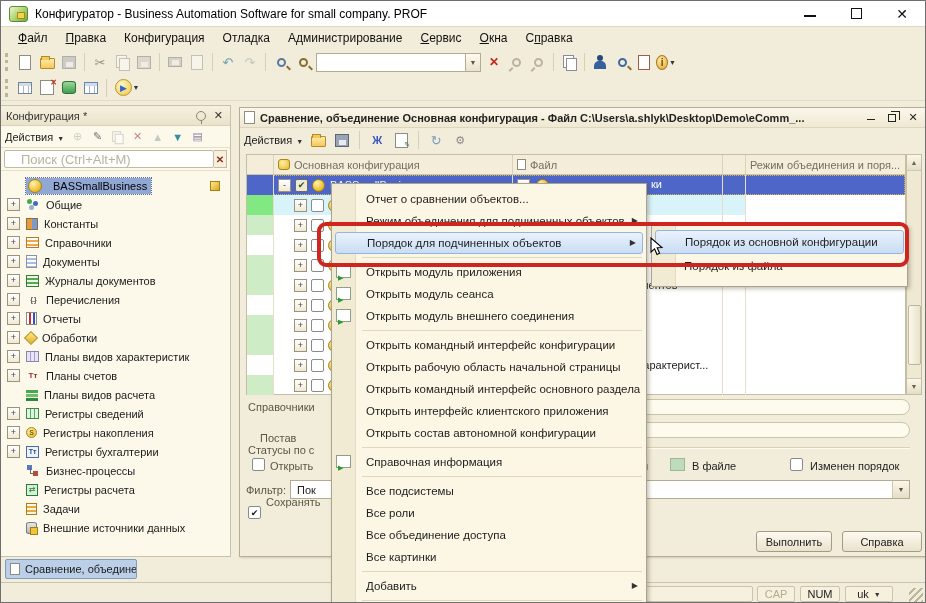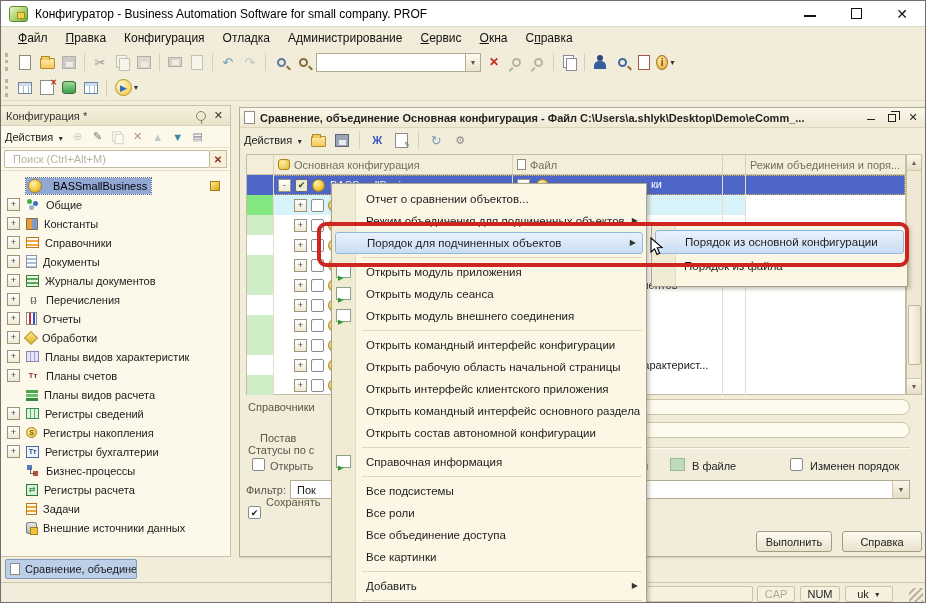--- a/index.html
+++ b/index.html
@@ -64,21 +64,21 @@
   .lp-head{height:20px;background:linear-gradient(#F6F1DE,#EAE3CB);display:flex;align-items:center;padding:0 5px;border-bottom:1px solid #D9D2B8;}
   .lp-title{flex:1;color:#333;}
   .pin{width:10px;height:10px;border:1px solid #8a8470;border-radius:50%;margin-right:6px;position:relative;}
   .pin::after{content:"";position:absolute;left:4px;top:9px;width:1px;height:3px;background:#8a8470;}
   .lp-x{font-size:11px;color:#333;padding:0 2px;}
   .lp-tools{height:22px;display:flex;align-items:center;padding:0 4px;gap:3px;border-bottom:1px solid #E6DFC8;}
   .actions-lbl{font-size:11px;color:#222;margin-right:2px;}
   .sic{width:17px;height:17px;display:flex;align-items:center;justify-content:center;font-size:11px;}
   .sic-plus{color:#7fae7f;} .sic-pencil{color:#777;} .sic-del{color:#c08a84;} .sic-up{color:#5d9aa8;} .sic-down{color:#3d8ba0;} .sic-list{color:#8c86a8;}
   .lp-search{height:23px;display:flex;align-items:center;padding:2px 3px;border-bottom:1px solid #E6DFC8;}
-  .lp-search input{flex:1;height:18px;border:1px solid #C2BB9F;border-radius:2px;background:#fff;font:inherit;font-size:11px;padding:0 8px;color:#444;}
+  .lp-search input{flex:1;height:18px;border:1px solid #C2BB9F;border-radius:2px;background:#fff;font:inherit;font-size:13px;padding:0 16px;color:#444;}
   .lp-search input::placeholder{color:#b9b39c;}
   .srch-x{width:17px;height:18px;display:flex;align-items:center;justify-content:center;color:#8a2a1a;font-weight:bold;border:1px solid #C2BB9F;border-left:none;background:#F6F0DC;font-size:10px;}
   .tree{position:absolute;left:0;top:68px;right:0;bottom:0;overflow:hidden;background:#FCF8EA;padding-top:2px;}
   .trow-item{height:19px;display:flex;align-items:center;position:relative;padding-left:6px;white-space:nowrap;}
   .texp{width:13px;height:13px;border:1px solid #9a947e;background:linear-gradient(#fff,#efe9d4);font-size:9px;line-height:11px;text-align:center;color:#444;margin-right:6px;flex:none;}
   .texp-none{width:13px;margin-right:6px;flex:none;}
   .tico{width:14px;height:14px;margin-right:6px;flex:none;position:relative;display:flex;align-items:center;justify-content:center;font-size:8px;}
   .tree-sel{background:#92A8D4;outline:1px dotted #5a6e9a;padding:1px 4px 1px 2px;display:flex;align-items:center;color:#000;}
   .cube{position:absolute;right:10px;width:10px;height:10px;background:linear-gradient(135deg,#ffe98a,#d9a820);border:1px solid #a87f12;}
   
@@ -721,22 +721,22 @@
         <div class="mi"><span>Отчет о сравнении объектов...</span></div>
         <div class="mi"><span>Режим объединения для подчиненных объектов</span><span class="arr">▶</span></div>
         <div class="mi mi-hl"><span>Порядок для подчиненных объектов</span><span class="arr">▶</span></div>
         <div class="msep"></div>
         <div class="mi"><span class="micon"></span><span>Открыть модуль приложения</span></div>
         <div class="mi"><span class="micon"></span><span>Открыть модуль сеанса</span></div>
         <div class="mi"><span class="micon"></span><span>Открыть модуль внешнего соединения</span></div>
         <div class="msep"></div>
         <div class="mi"><span>Открыть командный интерфейс конфигурации</span></div>
         <div class="mi"><span>Открыть рабочую область начальной страницы</span></div>
+        <div class="mi"><span>Открыть командный интерфейс основного раздела</span></div>
         <div class="mi"><span>Открыть интерфейс клиентского приложения</span></div>
-        <div class="mi"><span>Открыть командный интерфейс основного раздела</span></div>
         <div class="mi"><span>Открыть состав автономной конфигурации</span></div>
         <div class="msep"></div>
         <div class="mi"><span class="micon"></span><span>Справочная информация</span></div>
         <div class="msep"></div>
         <div class="mi"><span>Все подсистемы</span></div>
         <div class="mi"><span>Все роли</span></div>
         <div class="mi"><span>Все объединение доступа</span></div>
         <div class="mi"><span>Все картинки</span></div>
         <div class="msep"></div>
         <div class="mi"><span>Добавить</span><span class="arr">▶</span></div>

